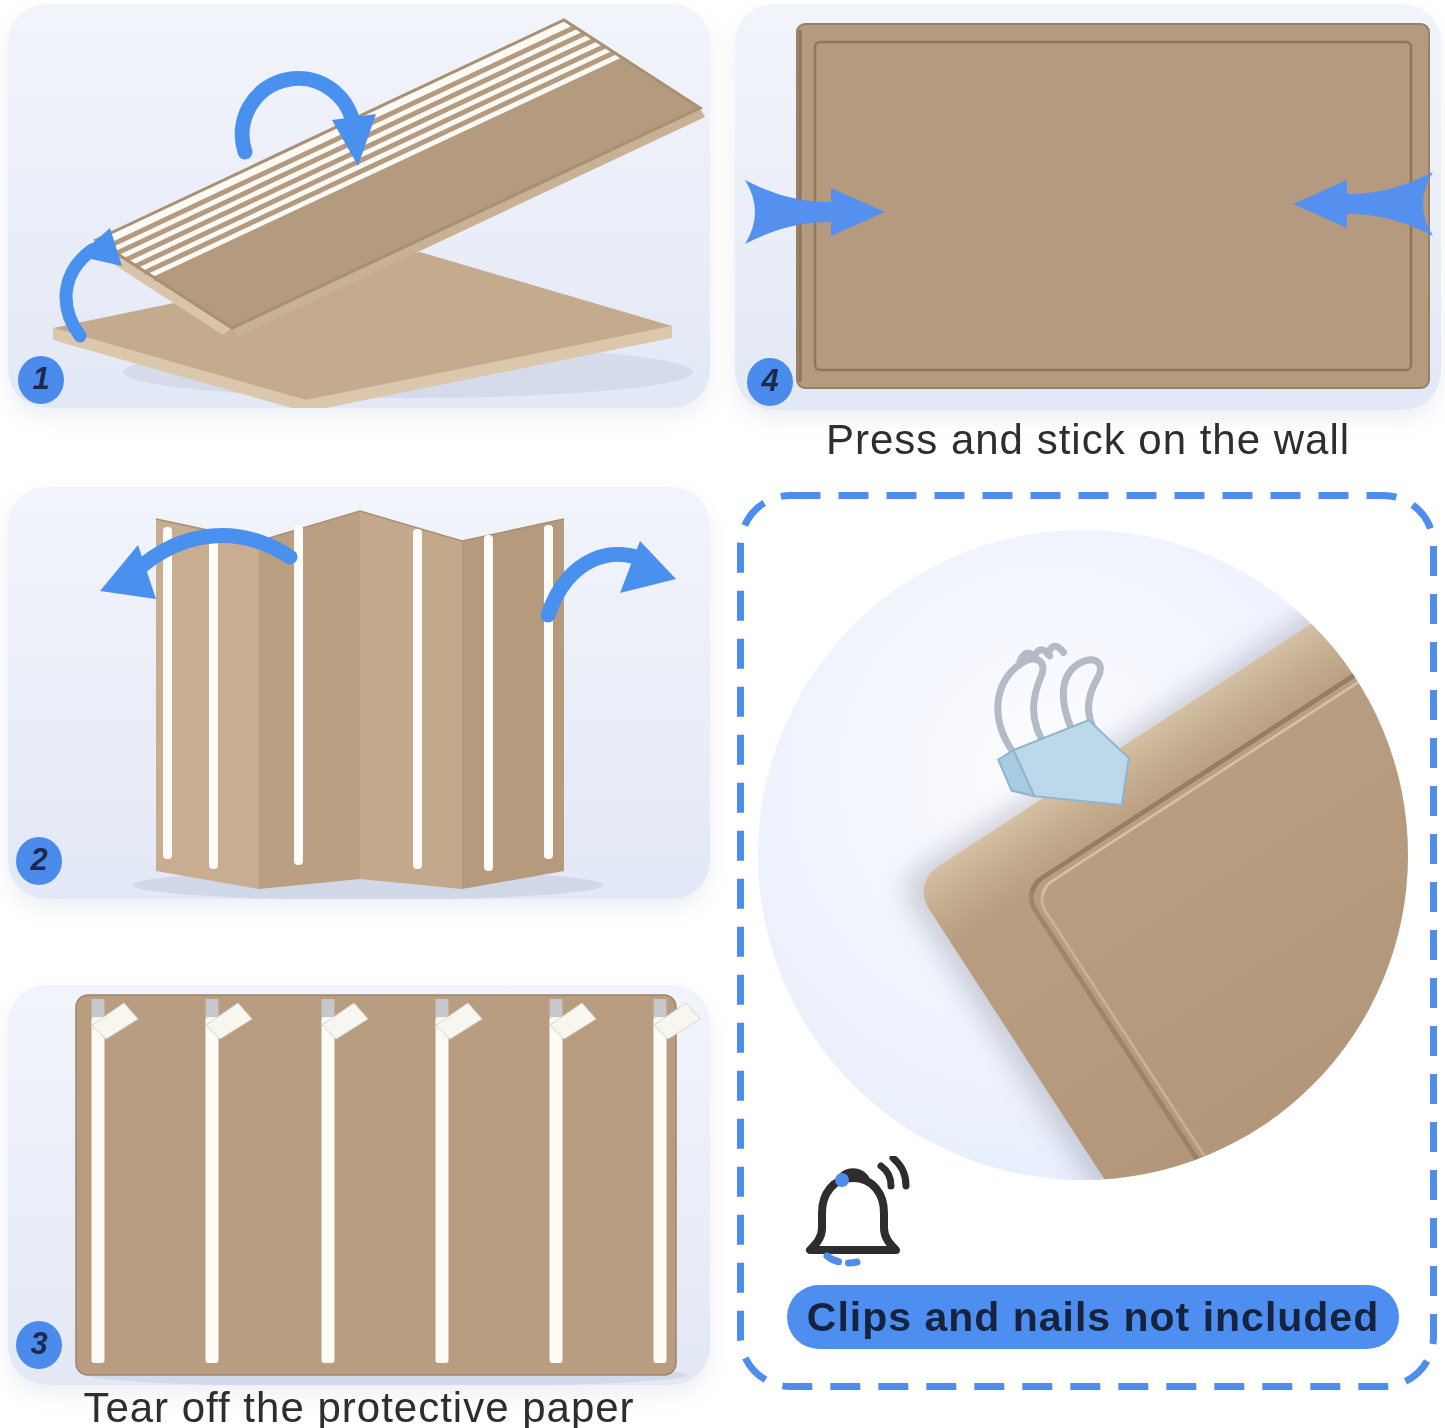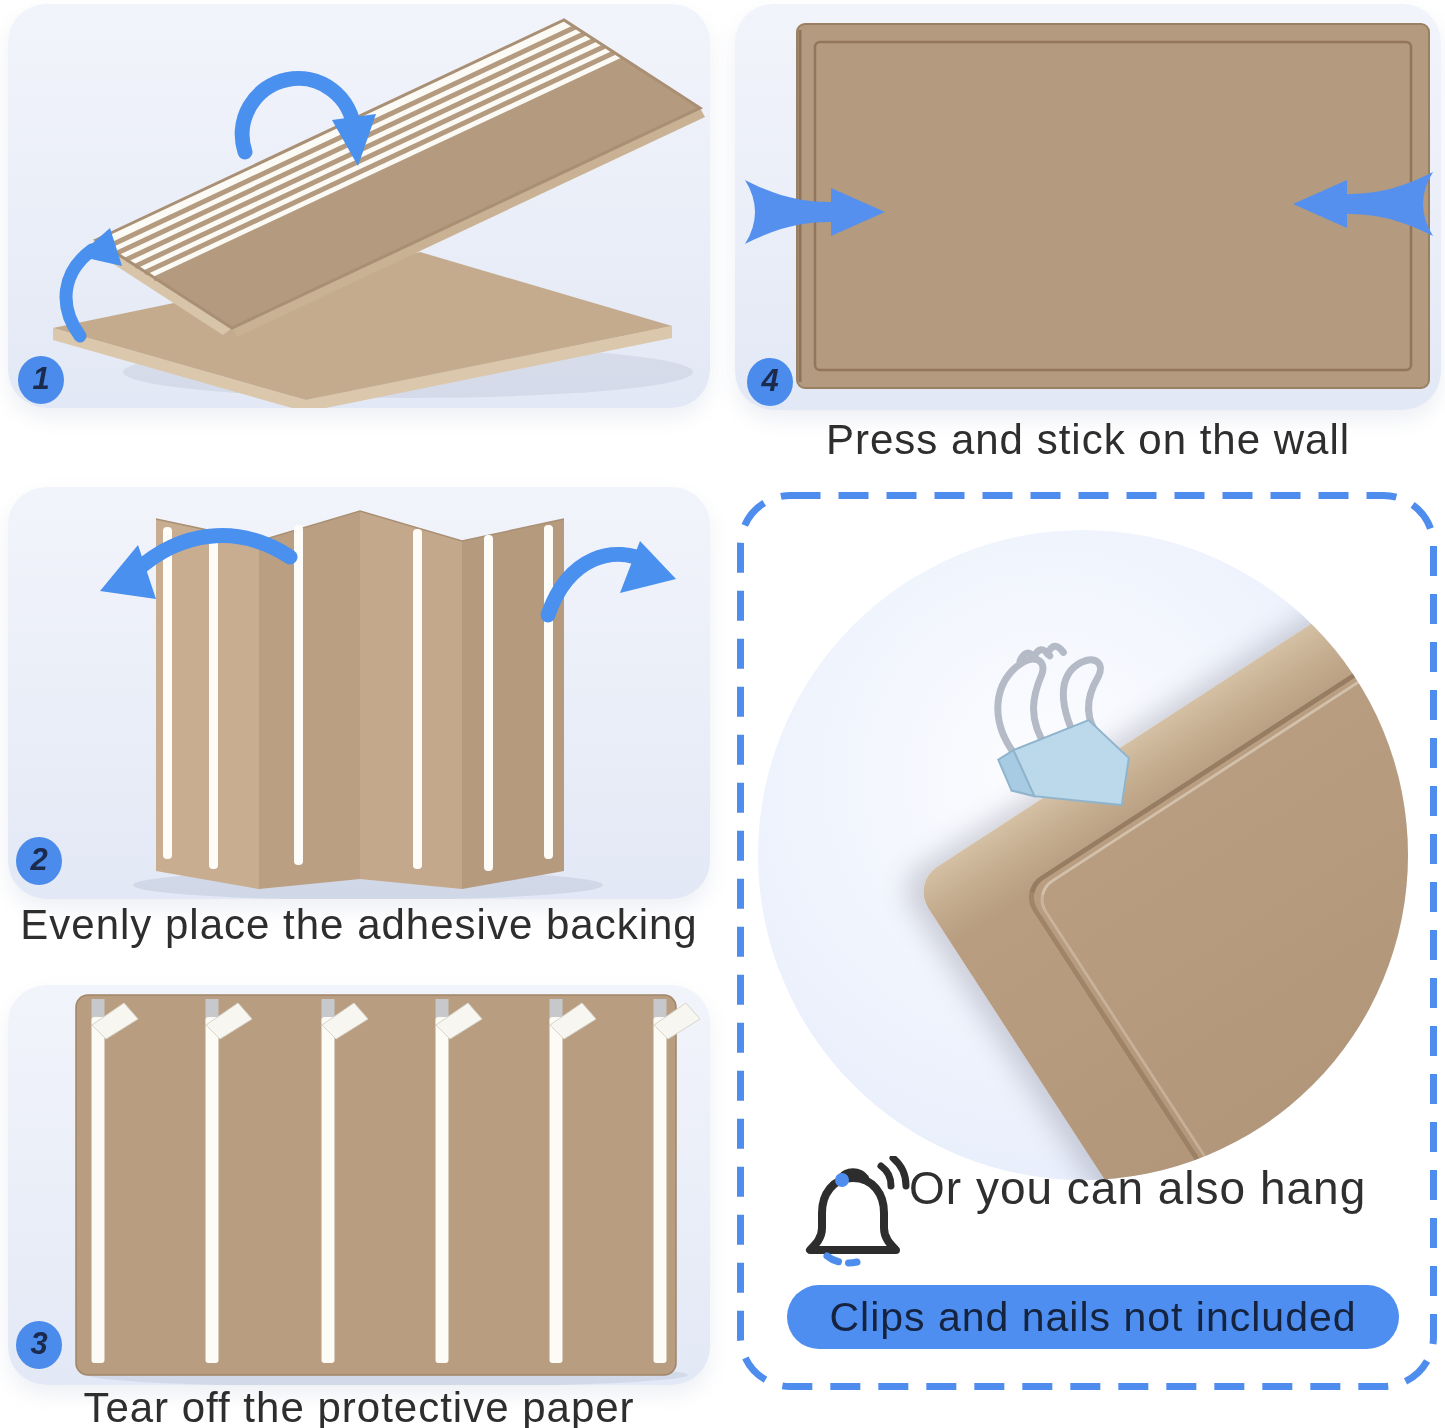--- a/index.html
+++ b/index.html
@@ -63,21 +63,21 @@
     border-top:3px solid rgba(255,250,240,.38);border-left:3px solid rgba(255,250,240,.25);
     border-top-left-radius:24px;
   }
   .clip-svg{position:absolute;left:198px;top:66px;transform:rotate(-6deg);}
   .bell-svg{position:absolute;left:58px;top:664px;}
   .note-text{position:absolute;left:172px;top:668px;width:500px;}
   .note-line{font-size:46px;line-height:56px;color:#2f2f2f;letter-spacing:1px;}
   .pill{
     position:absolute;left:50px;top:793px;width:612px;height:64px;border-radius:34px;
     background:#4d8ef0;display:flex;align-items:center;justify-content:center;
-    font-size:41px;font-weight:normal;color:#15233f;letter-spacing:1px;
+    font-size:41px;font-weight:bold;color:#15233f;letter-spacing:1px;
   }
 </style>
 </head>
 <body>
 
 <div class="canvas">
 
   <section class="panel p1">
     <svg class="illus" width="702" height="404" viewBox="0 0 702 404">
       <ellipse cx="400" cy="368" rx="285" ry="26" fill="rgba(140,150,175,.16)"></ellipse>
@@ -141,21 +141,20 @@
       </g>
       <g>
         <path d="M540,128 C560,70 606,56 642,76" fill="none" stroke="#4a90ee" stroke-width="15" stroke-linecap="round"></path>
         <polygon points="632,54 668,92 612,106" fill="#4a90ee"></polygon>
       </g>
     </svg>
     <div class="badge b2">
       <span>2</span>
     </div>
   </section>
-  <div class="caption c2">Evenly place the adhesive backing</div>
 
   <section class="panel p3">
     <svg class="illus" width="702" height="400" viewBox="0 0 702 400">
       <ellipse cx="380" cy="390" rx="300" ry="12" fill="rgba(140,150,175,.18)"></ellipse>
       <rect x="68" y="10" width="600" height="380" rx="12" fill="#b89d80" stroke="#a08467" stroke-width="1.5"></rect>
       <g>
         <g>
           <rect x="83.5" y="14" width="13" height="24" fill="#c6c8cc"></rect>
           <rect x="83.5" y="32" width="13" height="346" rx="3" fill="#fcfbf6"></rect>
           <path d="M84,40 L116,18 L130,34 L98,54 Z" fill="#f7f6f1" stroke="#d8d5cc" stroke-width="1"></path>
@@ -237,19 +236,18 @@
     <svg class="bell-svg" width="120" height="112" viewBox="0 0 120 112">
       <path d="M58 22 C38 22 27 38 27 57 L27 72 C27 82 21 88 15 94 L101 94 C95 88 89 82 89 72 L89 57 C89 38 78 22 58 22 Z" fill="#ffffff" stroke="#2d2d2d" stroke-width="8" stroke-linejoin="round"></path>
       <path d="M46 22 A14 12 0 0 1 70 22" fill="none" stroke="#2d2d2d" stroke-width="8" stroke-linecap="round"></path>
       <circle cx="47" cy="24" r="7" fill="#4e8ded"></circle>
       <path d="M86 10 A24 24 0 0 1 96 30" fill="none" stroke="#2d2d2d" stroke-width="7" stroke-linecap="round"></path>
       <path d="M98 2 A36 36 0 0 1 111 30" fill="none" stroke="#2d2d2d" stroke-width="7" stroke-linecap="round"></path>
       <path d="M32 100 A28 20 0 0 0 62 106" fill="none" stroke="#4e8ded" stroke-width="7" stroke-linecap="round" stroke-dasharray="13 10"></path>
     </svg>
 
     <div class="note-text">
-      <div class="note-line">Or you can also hang</div>
     </div>
 
     <div class="pill">Clips and nails not included</div>
   </section>
 
 </div>
 
 </body></html>

